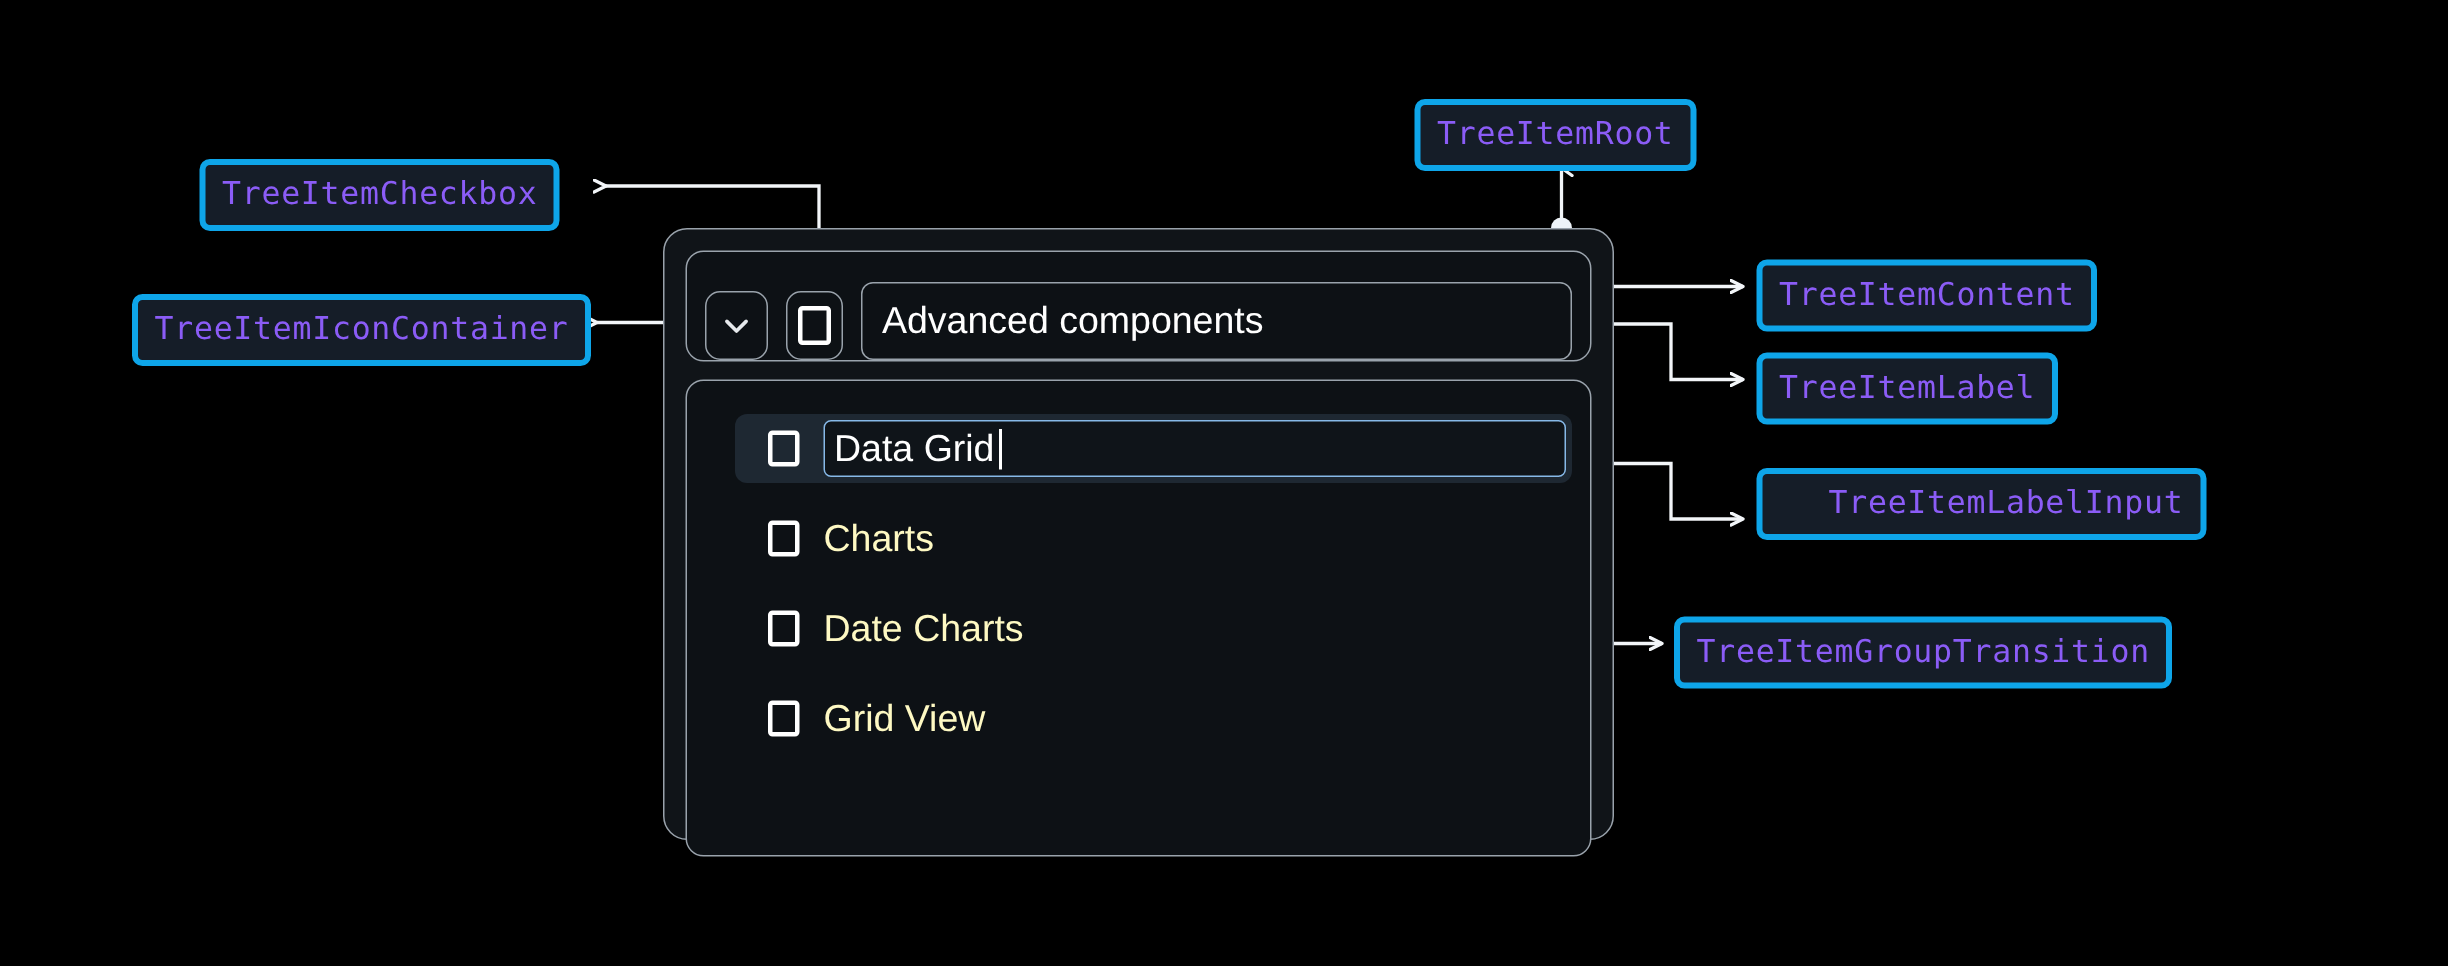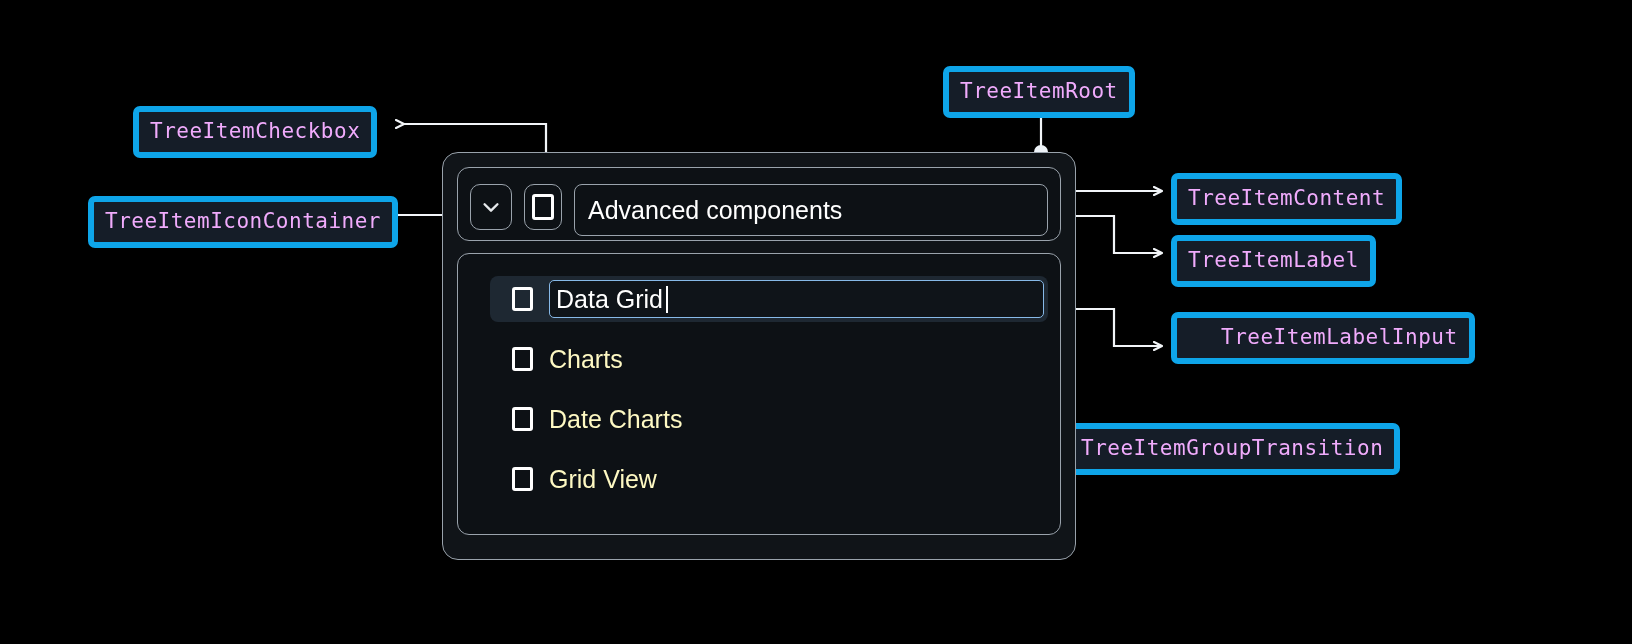--- a/index.html
+++ b/index.html
@@ -17,23 +17,23 @@
     position: absolute;
     inset: 0;
     width: 1632px;
     height: 644px;
   }
 
   
   .anno {
     position: absolute;
     background: #151d28;
-    border: 6px solid #0ea5e9;
+    border: 4px solid #0ea5e9;
     border-radius: 7px;
-    color: #f0abfc;
+    color: #8b5cf6;
     font-family: "DejaVu Sans Mono", monospace;
     font-size: 21px;
     line-height: 1;
     letter-spacing: 0.5px;
     padding: 9px 11px 10px 11px;
     white-space: nowrap;
   }
 
   
   #wires {
@@ -56,22 +56,22 @@
     border-radius: 16px;
     padding: 14px;
   }
 
   #tree-content {
     position: relative;
     height: 74px;
     border: 1px solid #9aa3ac;
     border-radius: 12px;
     display: flex;
-    align-items: flex-start;
-    padding: 16px 12px;
+    align-items: flex-end;
+    padding: 0 12px;
     gap: 12px;
     background: #0d1115;
   }
 
   .icon-box {
     width: 42px;
     height: 46px;
     border: 1px solid #9aa3ac;
     border-radius: 10px;
     display: flex;
@@ -110,21 +110,21 @@
     align-items: center;
     padding-left: 13px;
     color: #ffffff;
     font-size: 25px;
     background: #0d1115;
   }
 
   #tree-group {
     position: relative;
     margin-top: 12px;
-    height: 282px;
+    height: 318px;
     border: 1px solid #9aa3ac;
     border-radius: 12px;
     background: #0d1115;
     padding: 22px 0 0 0;
   }
 
   .tree-child {
     display: flex;
     align-items: center;
     height: 46px;
@@ -237,21 +237,21 @@
   <div class="anno" style="left:88px; top:196px;">TreeItemIconContainer</div>
 
   <div class="anno" style="left:943px; top:66px;">TreeItemRoot</div>
 
   <div class="anno" style="left:1171px; top:173px;">TreeItemContent</div>
 
   <div class="anno" style="left:1171px; top:235px;">TreeItemLabel</div>
 
   <div class="anno" style="left:1171px; top:312px;padding-left:44px;">TreeItemLabelInput</div>
 
-  <div class="anno" style="left:1064px; top:411px;margin-top:12px;">TreeItemGroupTransition</div>
+  <div class="anno" style="left:1116px; top:411px;">TreeItemGroupTransition</div>
 
   <div id="tree-root">
 
     <div id="tree-content">
 
       <div class="icon-box">
         <svg class="chev" viewBox="0 0 24 24" fill="none">
           <path d="M5 9 L12 16 L19 9" stroke="#e6e9ec" stroke-width="2.6" stroke-linecap="round" stroke-linejoin="round"></path>
         </svg>
       </div>

